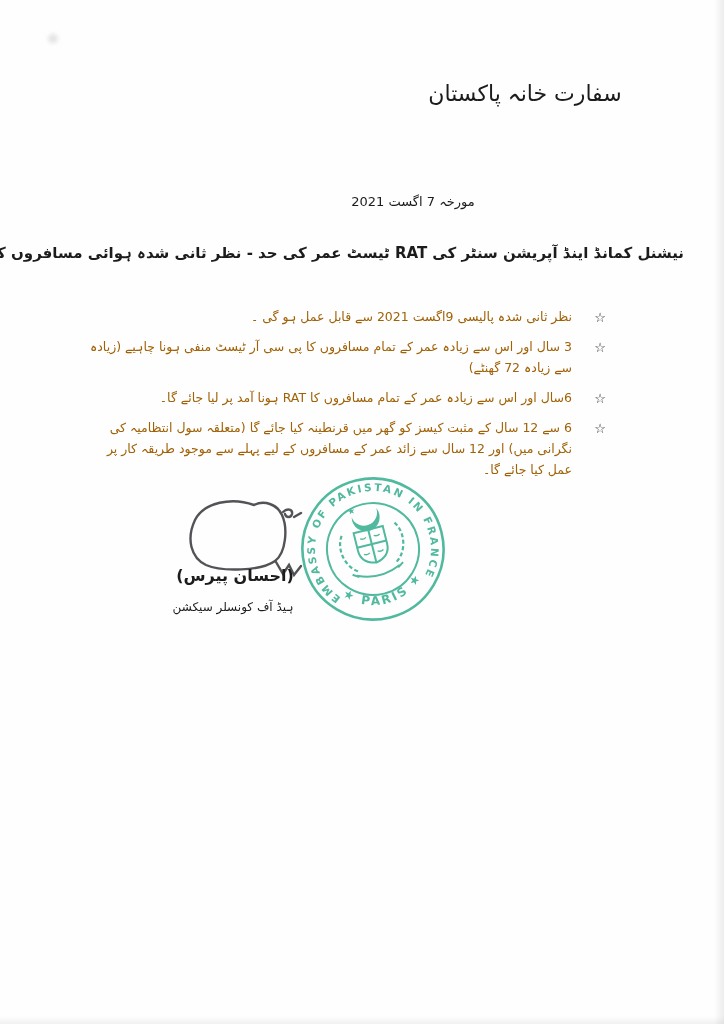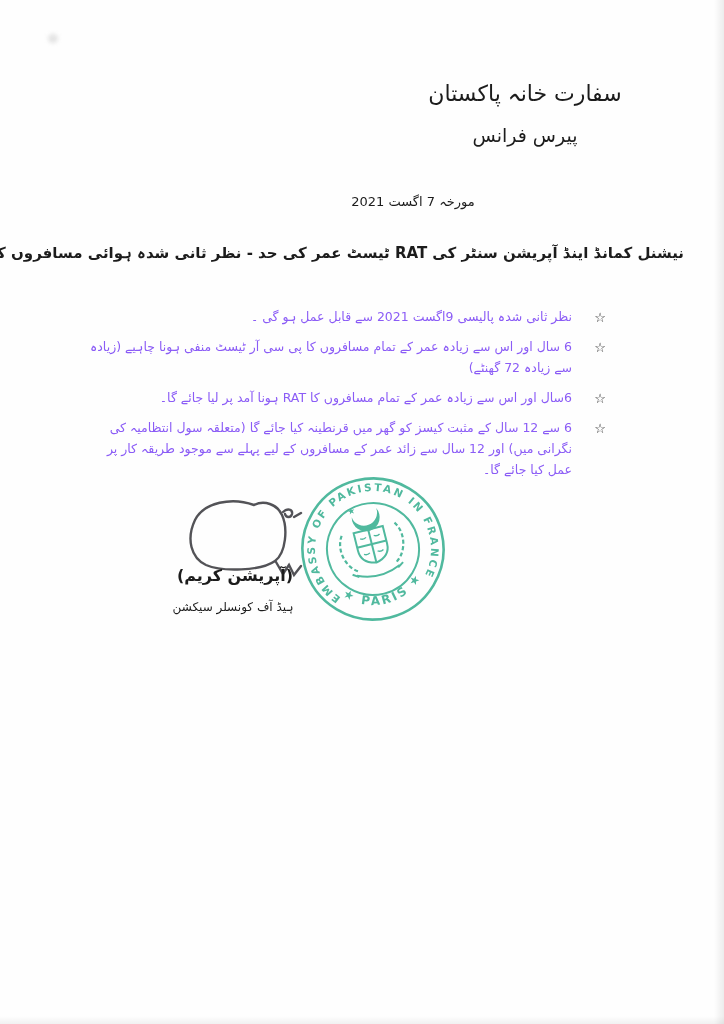--- a/index.html
+++ b/index.html
@@ -27,55 +27,54 @@
 
   .title{position:absolute;top:244px;left:40px;width:644px;text-align:center;
     font-size:15px;font-weight:bold;white-space:nowrap;letter-spacing:0;}
 
   .bullets{position:absolute;top:306px;left:85px;width:521px;}
   .brow{direction:rtl;display:flex;align-items:flex-start;margin-bottom:9px;}
   .bstar{flex:0 0 16px;font-size:13px;line-height:21px;color:#2d2d2d;
     transform:translateY(1px);}
   .bgap{flex:0 0 18px;}
   .btext{flex:1 1 auto;font-size:12.5px;line-height:21px;
-    direction:rtl;color:#8b5cf6;}
+    direction:rtl;color:#a16207;}
 
   .sig-svg{position:absolute;left:180px;top:495px;}
   .sig-name{position:absolute;top:566px;left:176px;width:118px;text-align:center;
     font-size:16px;font-weight:bold;}
   .sig-role{position:absolute;top:600px;left:158px;width:150px;text-align:center;
     font-size:12px;}
 
   .stamp-svg{position:absolute;left:297px;top:473px;mix-blend-mode:multiply;}
   .stamp-text{font-family:"DejaVu Sans",sans-serif;font-weight:bold;}
 </style>
 </head>
 <body>
 
 <div class="page">
 
   <div class="smudge"></div>
 
   <div class="hdr1 urdu">سفارت خانہ پاکستان</div>
-  <div class="hdr2 urdu">پیرس فرانس</div>
 
   <div class="date urdu">مورخہ 7 اگست 2021</div>
 
   <div class="title urdu">نیشنل کمانڈ اینڈ آپریشن سنٹر کی RAT ٹیسٹ عمر کی حد - نظر ثانی شدہ ہوائی مسافروں کی پالیسی</div>
 
   <div class="bullets">
     <div class="brow">
       <span class="bstar">☆</span>
       <span class="bgap"></span>
       <span class="btext">نظر ثانی شدہ پالیسی 9اگست 2021 سے قابل عمل ہو گی ۔</span>
     </div>
     <div class="brow">
       <span class="bstar">☆</span>
       <span class="bgap"></span>
-      <span class="btext">6 سال اور اس سے زیادہ عمر کے تمام مسافروں کا پی سی آر ٹیسٹ منفی ہونا چاہیے (زیادہ سے زیادہ 72 گھنٹے)</span>
+      <span class="btext">3 سال اور اس سے زیادہ عمر کے تمام مسافروں کا پی سی آر ٹیسٹ منفی ہونا چاہیے (زیادہ سے زیادہ 72 گھنٹے)</span>
     </div>
     <div class="brow">
       <span class="bstar">☆</span>
       <span class="bgap"></span>
       <span class="btext">6سال اور اس سے زیادہ عمر کے تمام مسافروں کا RAT ہونا آمد پر لیا جائے گا۔</span>
     </div>
     <div class="brow">
       <span class="bstar">☆</span>
       <span class="bgap"></span>
       <span class="btext">6 سے 12 سال کے مثبت کیسز کو گھر میں قرنطینہ کیا جائے گا (متعلقہ سول انتظامیہ کی نگرانی میں) اور 12 سال سے زائد عمر کے مسافروں کے لیے پہلے سے موجود طریقہ کار پر عمل کیا جائے گا۔</span>
@@ -84,21 +83,21 @@
 
   <svg class="sig-svg" width="135" height="92" viewBox="0 0 135 92">
     <g fill="none" stroke="#35353a" stroke-width="2.4" stroke-linecap="round" opacity="0.85">
       <path d="M 74 10 C 52 2 24 7 15 25 C 6 44 11 63 26 70 C 42 77 81 76 95 66 C 106 58 108 33 102 20 C 97 9 84 5 74 10"></path>
       <path d="M 96 67 L 103 79 L 109 70 L 114 80 L 121 71"></path>
       <path d="M 103 17 C 107 13 113 14 112 19 C 111 23 106 23 105 19"></path>
       <path d="M 114 22 L 121 18"></path>
     </g>
   </svg>
 
-  <div class="sig-name urdu">(آپریشن کریم)</div>
+  <div class="sig-name urdu">(احسان پیرس)</div>
   <div class="sig-role urdu">ہیڈ آف کونسلر سیکشن</div>
 
   <svg class="stamp-svg" width="152" height="152" viewBox="0 0 152 152">
     <g transform="rotate(-14 76 76)" opacity="0.82" stroke="#2aab8a" fill="none">
       <circle cx="76" cy="76" r="70.5" stroke-width="2.6"></circle>
       <circle cx="76" cy="76" r="46" stroke-width="2"></circle>
 
       <path id="stamp-top-arc" d="M 31.6 113.3 A 58 58 0 1 1 120.4 113.3" stroke="none"></path>
       <path id="stamp-bot-arc" d="M 33.1 112.0 A 56 56 0 0 0 118.9 112.0" stroke="none"></path>
 

